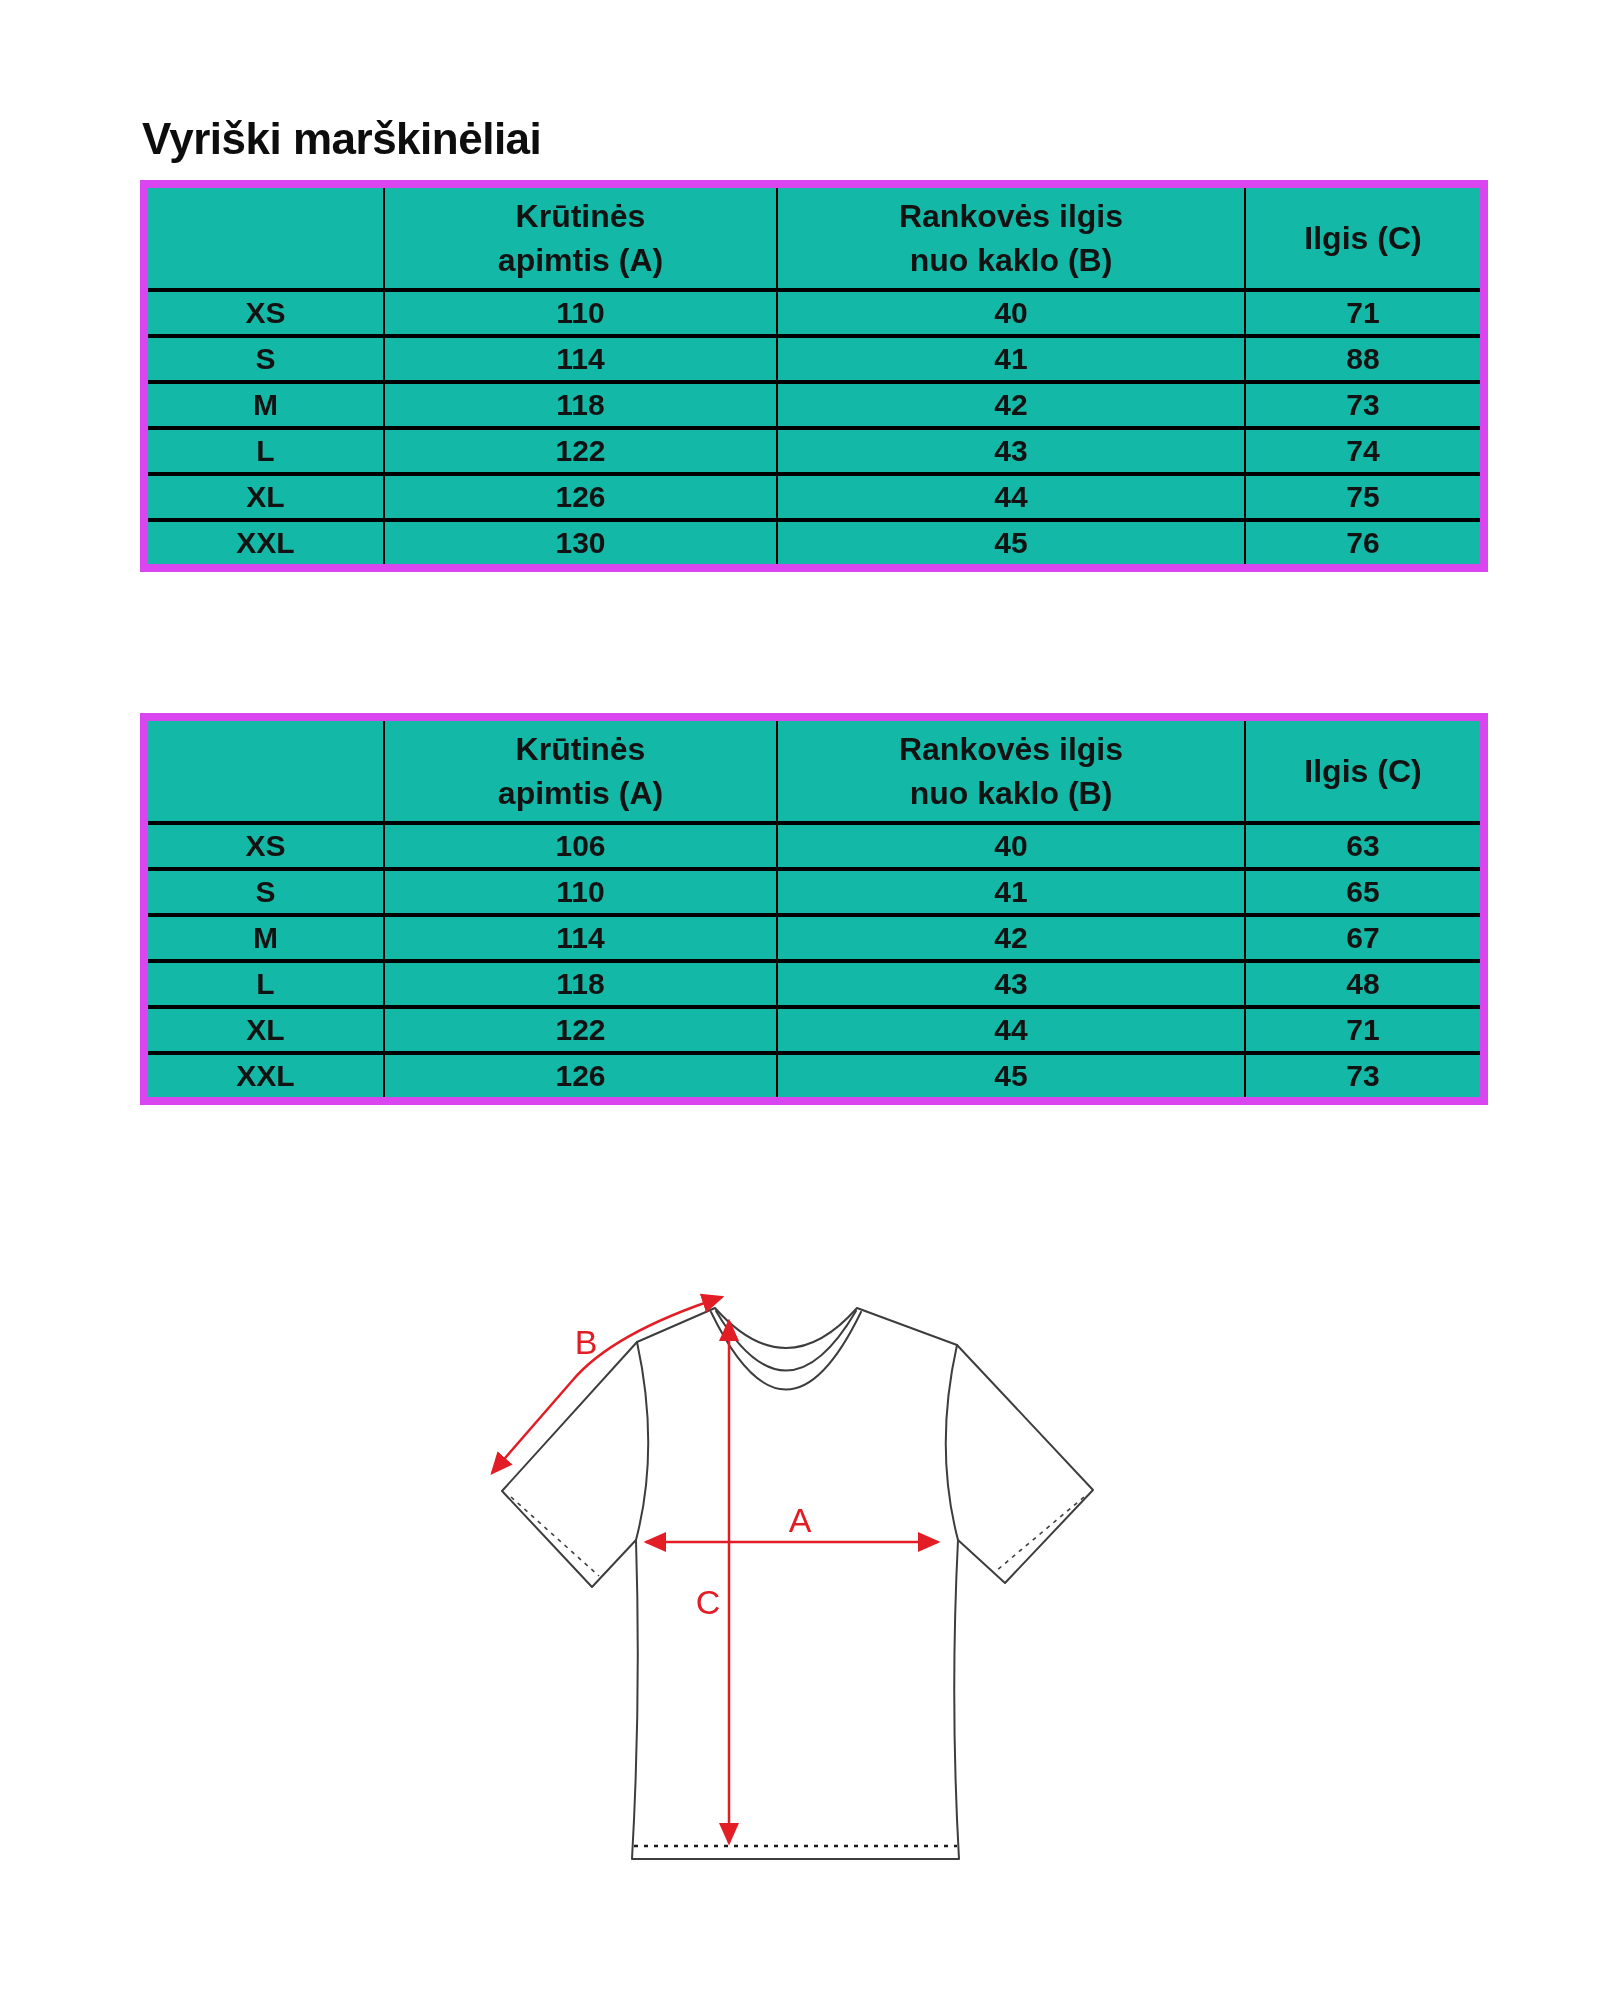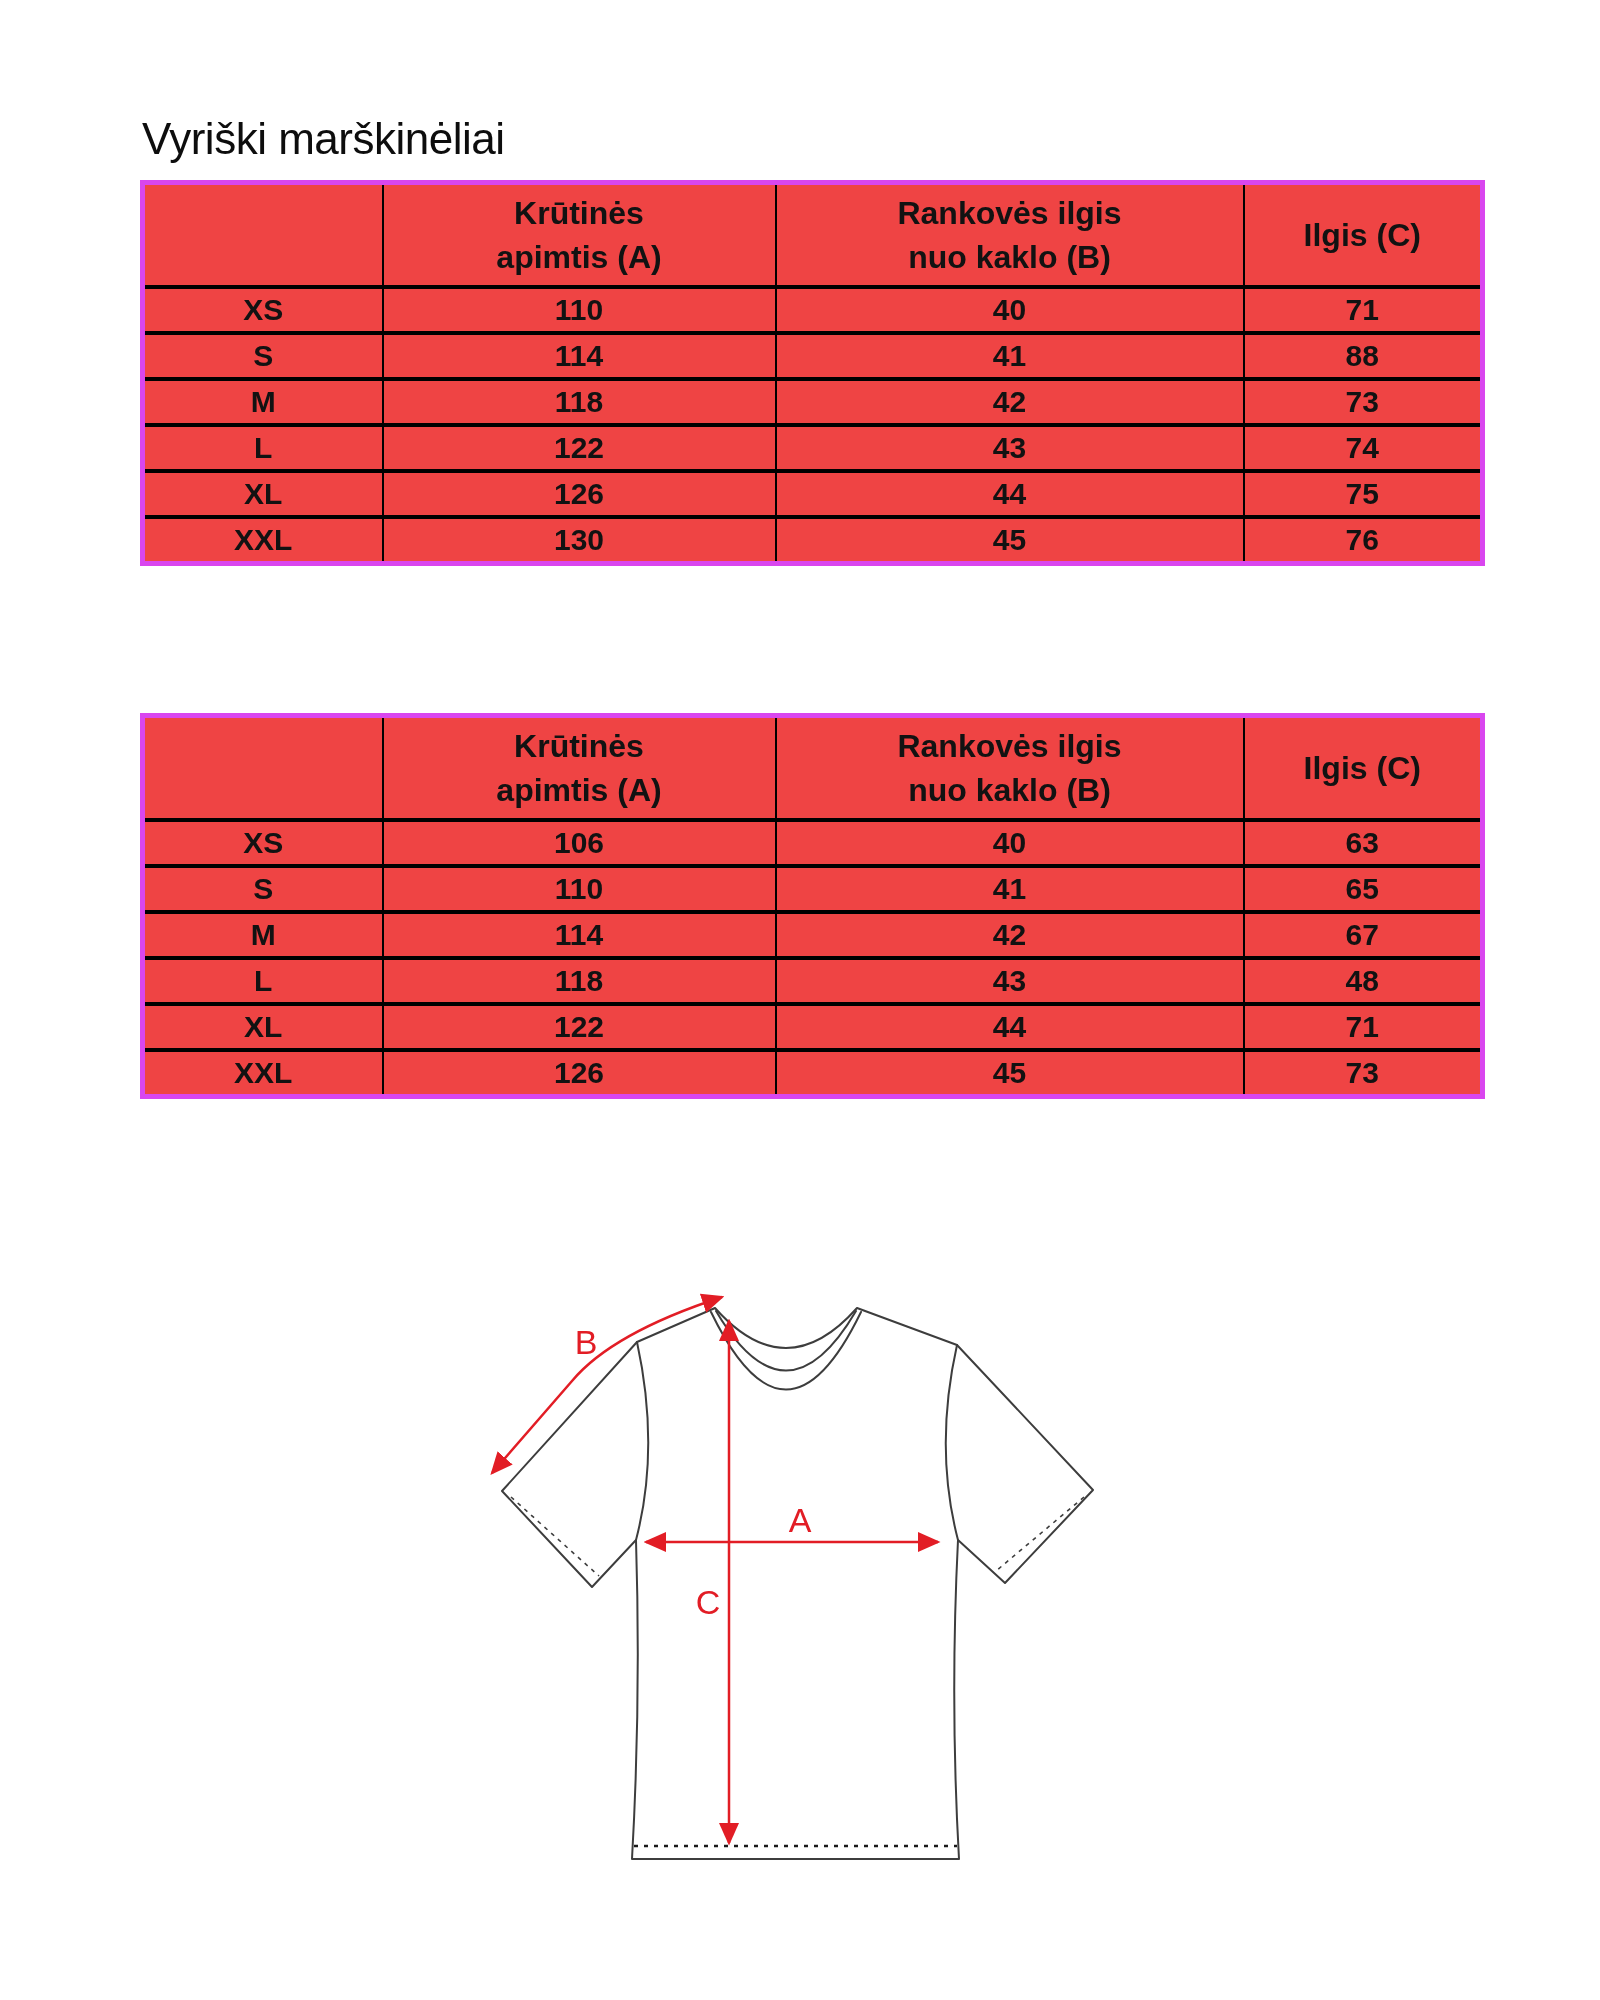--- a/index.html
+++ b/index.html
@@ -6,30 +6,30 @@
   body {
     width: 1600px; height: 2000px;
     background: #ffffff;
     font-family: "Liberation Sans", sans-serif;
     color: #111111;
   }
   .page { position: relative; width: 1600px; height: 2000px; overflow: hidden; background: #fff; }
 
   .doc-title {
     position: absolute; left: 142px;
-    font-size: 44px; font-weight: 400; letter-spacing: -0.5px;
+    font-size: 44px; font-weight: 700; letter-spacing: -0.5px;
     color: #0d0d0d; margin: 0; white-space: nowrap;
   }
   #title-men   { top: 114px; }
   #title-women { top: 648px; }
 
   table.size-table {
     position: absolute; left: 140px; width: 1340px;
     border-collapse: collapse; table-layout: fixed;
-    background: #ef4444; border: 5px solid #d946ef;
+    background: #14b8a6; border: 8px solid #d946ef;
   }
   #table-men   { top: 180px; }
   #table-women { top: 713px; }
 
   table.size-table th, table.size-table td {
     border: 2px solid #000;
     border-top-width: 4px; border-bottom-width: 4px;
     text-align: center; vertical-align: middle;
     padding: 0; color: #121212;
   }

